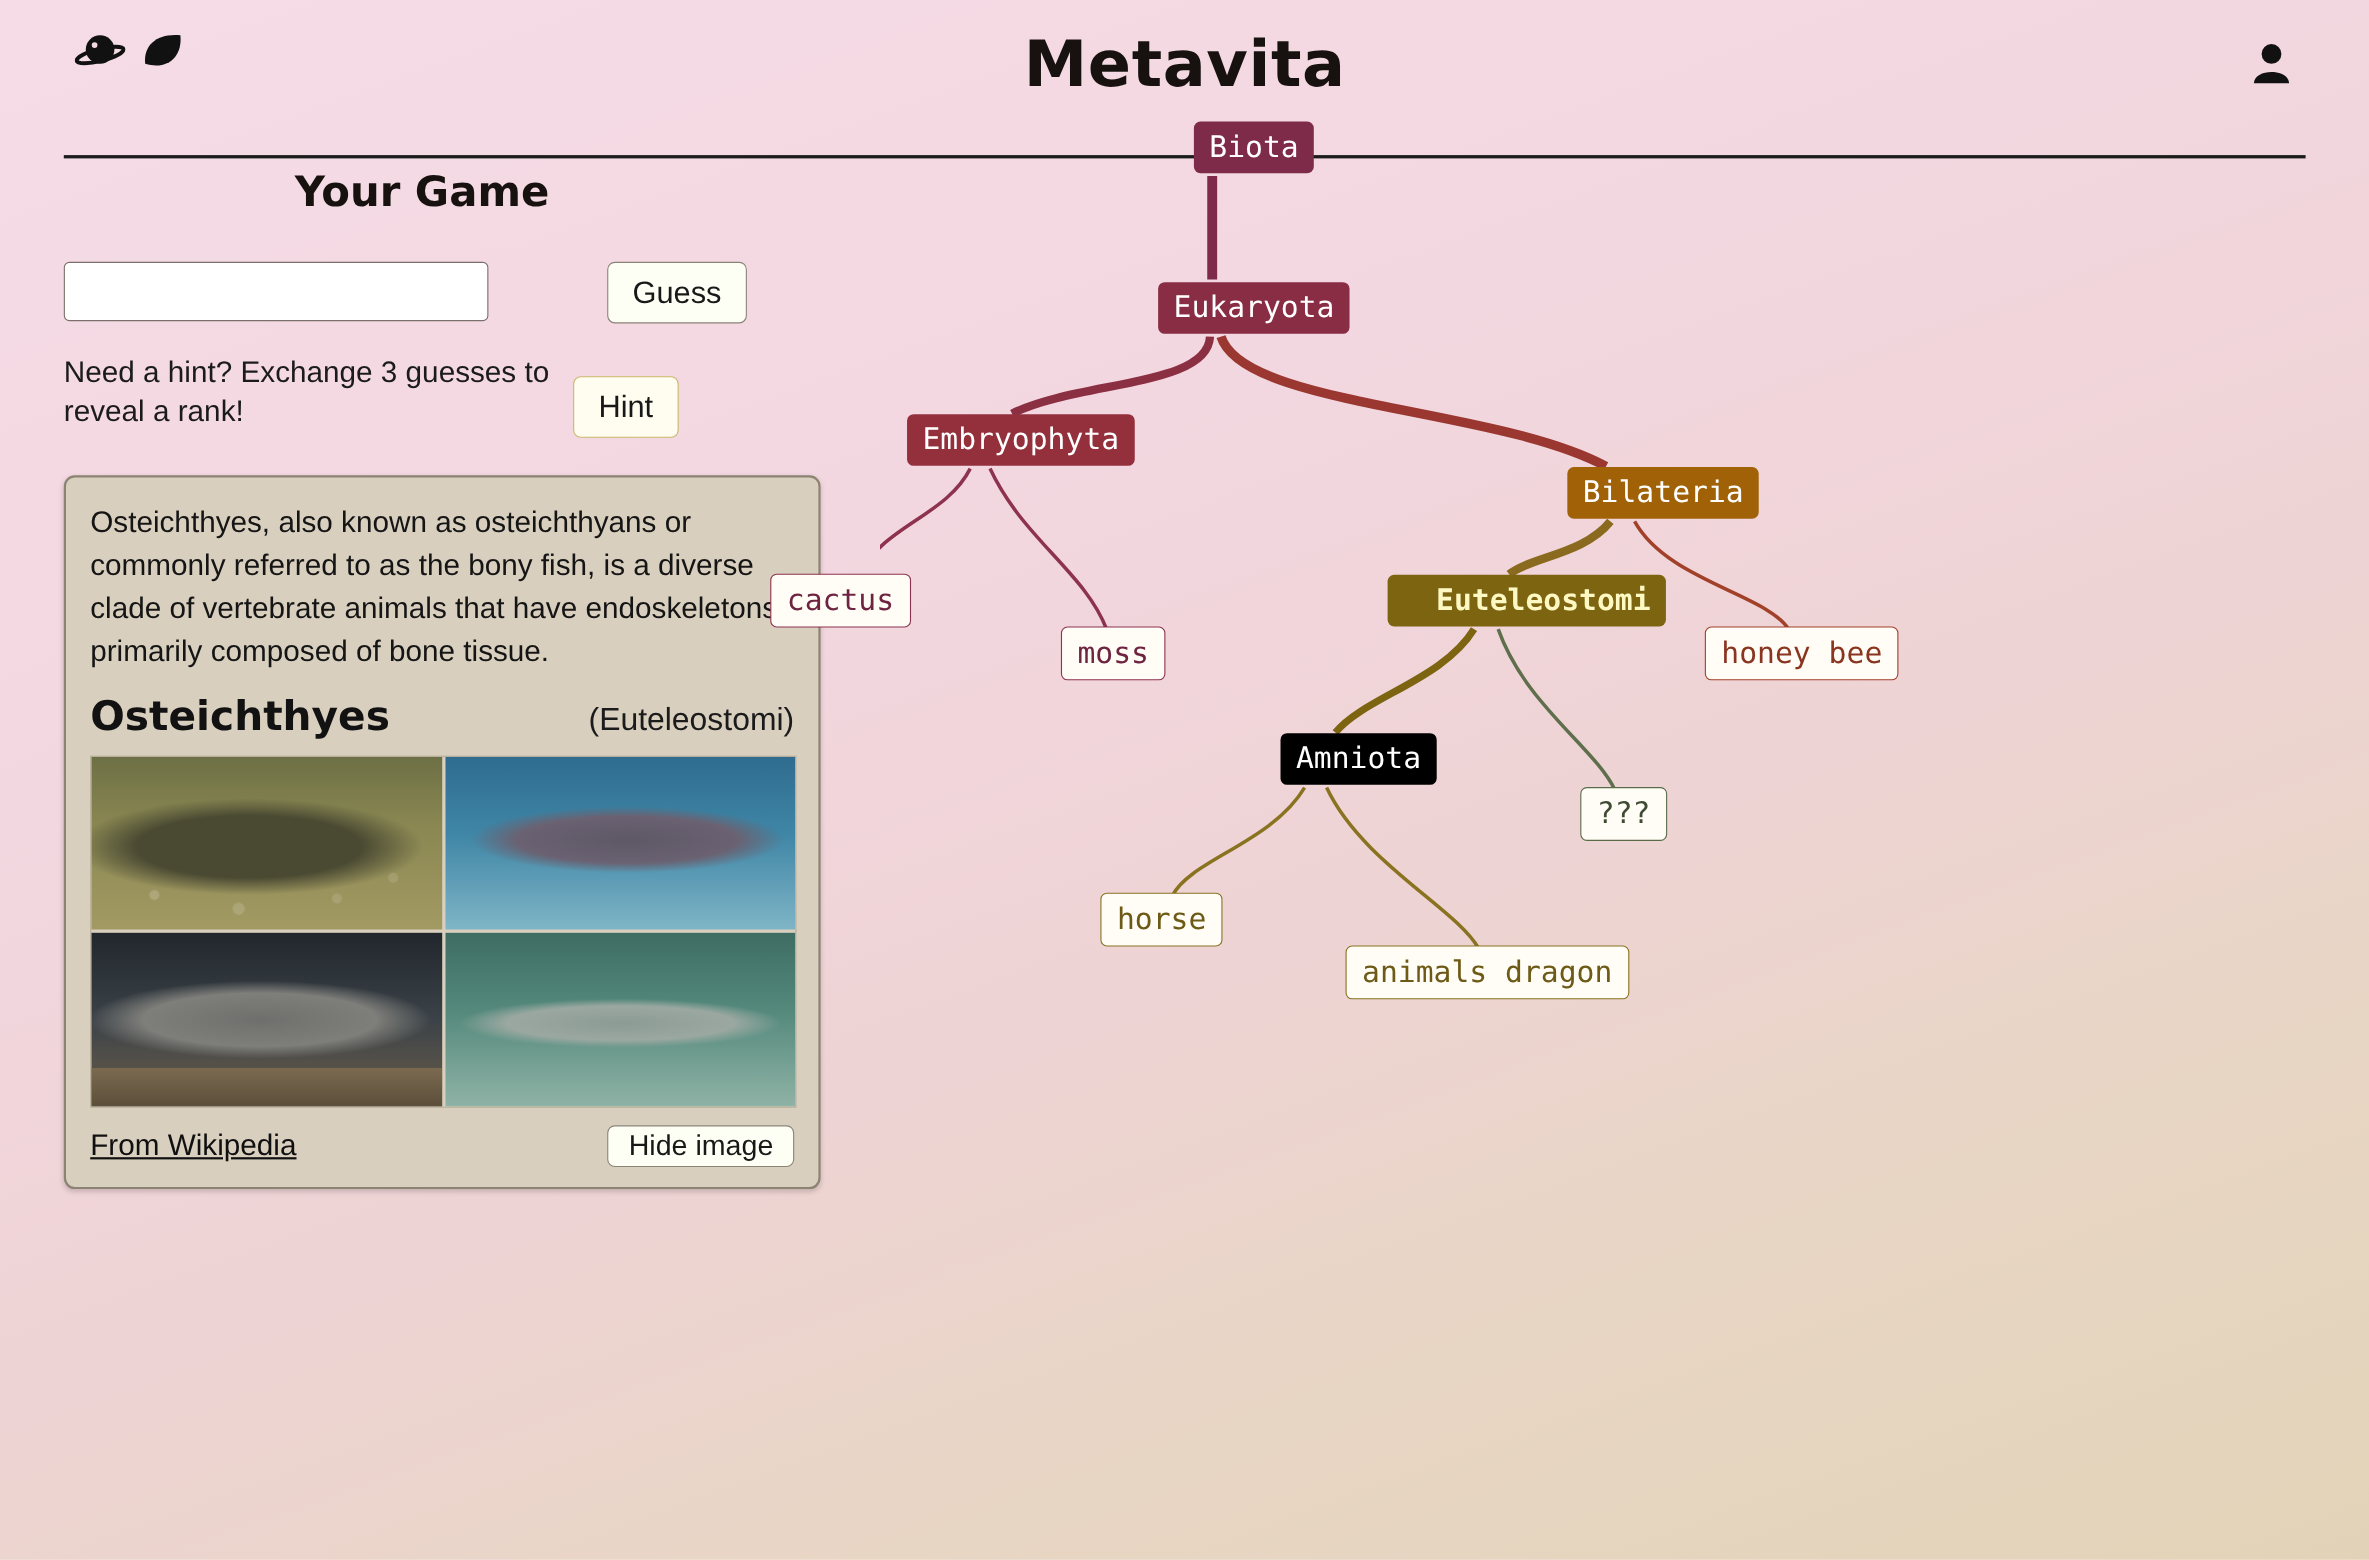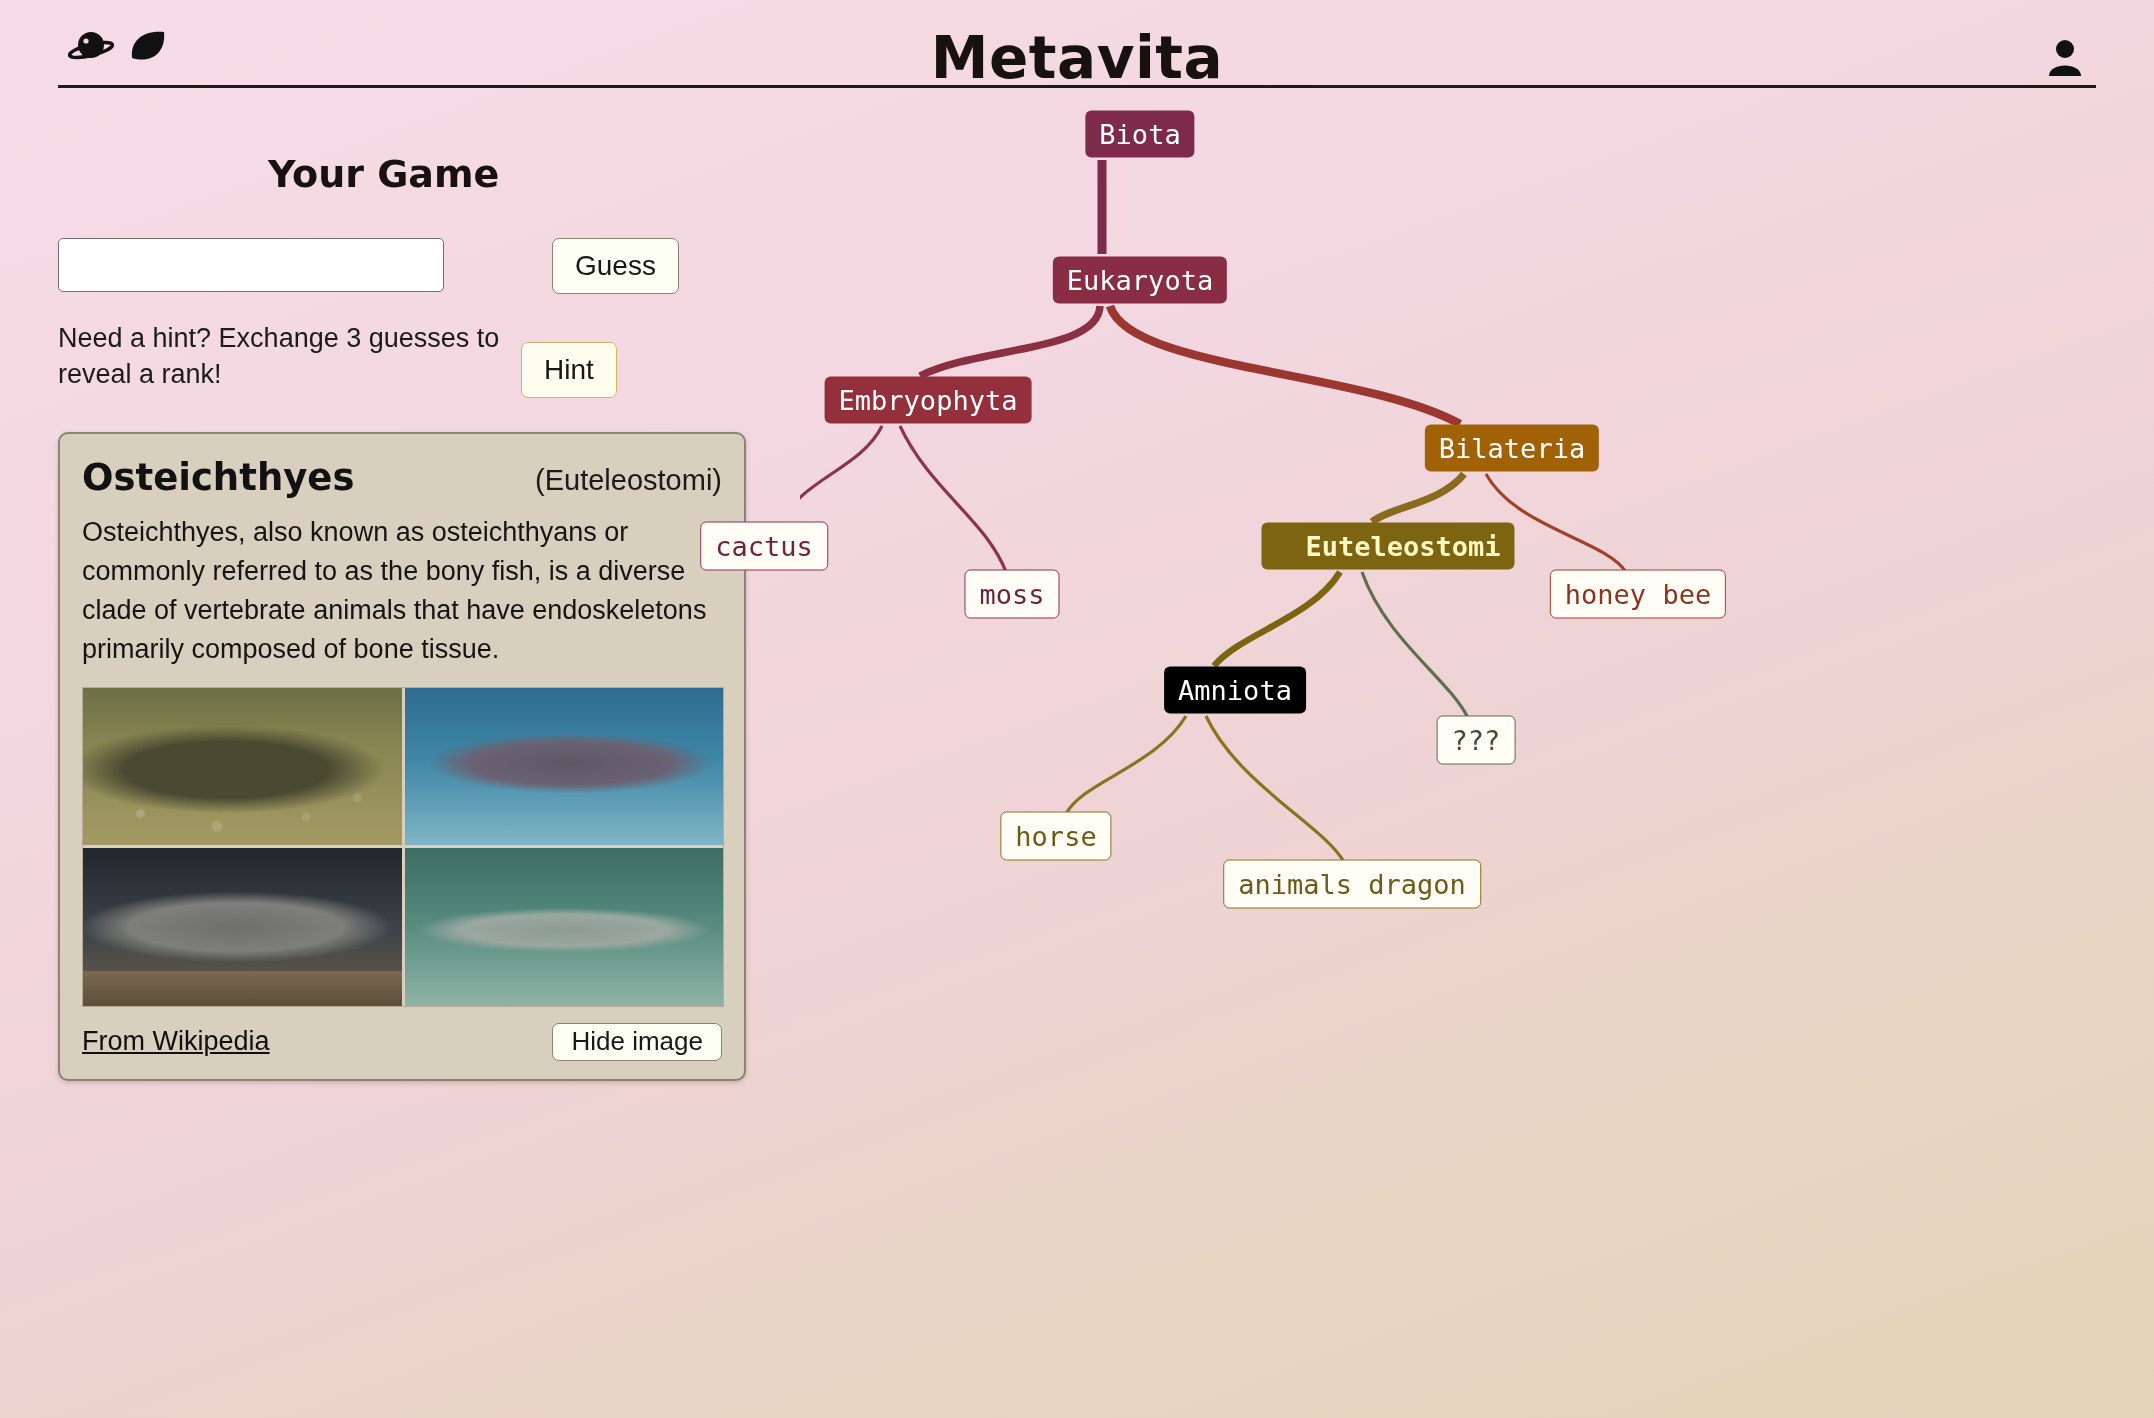--- a/index.html
+++ b/index.html
@@ -11,21 +11,21 @@
   }
   body {
     background: linear-gradient(160deg, #f5dce6 0%, #f3d7e0 35%, #eed3d4 58%, #e8d6c4 78%, #e2d3b8 100%);
     position: relative;
   }
 
   
   #header {
     position: absolute;
     left: 0; top: 0;
-    width: 2154px; height: 88px;
+    width: 2154px; height: 144px;
     border-bottom: 3px solid #1c1c1c;
     margin: 0 58px;
     width: 2038px;
   }
   #header-inner {
     position: relative;
     width: 100%; height: 100%;
   }
   #logo-group {
     position: absolute;
@@ -302,25 +302,25 @@
     <input id="guess-input" type="text" value="" placeholder="" style="">
     <button id="guess-button">Guess</button>
   </div>
 
   <div id="hint-row">
     <div id="hint-text">Need a hint? Exchange 3 guesses to reveal a rank!</div>
     <button id="hint-button">Hint</button>
   </div>
 
   <div id="info-card">
+    <div id="card-desc">Osteichthyes, also known as osteichthyans or commonly referred to as the bony fish, is a diverse clade of vertebrate animals that have endoskeletons primarily composed of bone tissue.</div>
     <div id="card-title-row">
       <div id="card-title">Osteichthyes</div>
       <div id="card-rank">(Euteleostomi)</div>
     </div>
-    <div id="card-desc">Osteichthyes, also known as osteichthyans or commonly referred to as the bony fish, is a diverse clade of vertebrate animals that have endoskeletons primarily composed of bone tissue.</div>
     <div id="card-images">
       <div class="thumb" id="thumb-1"></div>
       <div class="thumb" id="thumb-2"></div>
       <div class="thumb" id="thumb-3"></div>
       <div class="thumb" id="thumb-4"></div>
     </div>
     <div id="card-footer">
       <a id="wiki-link">From Wikipedia</a>
       <button id="hide-image-button">Hide image</button>
     </div>

